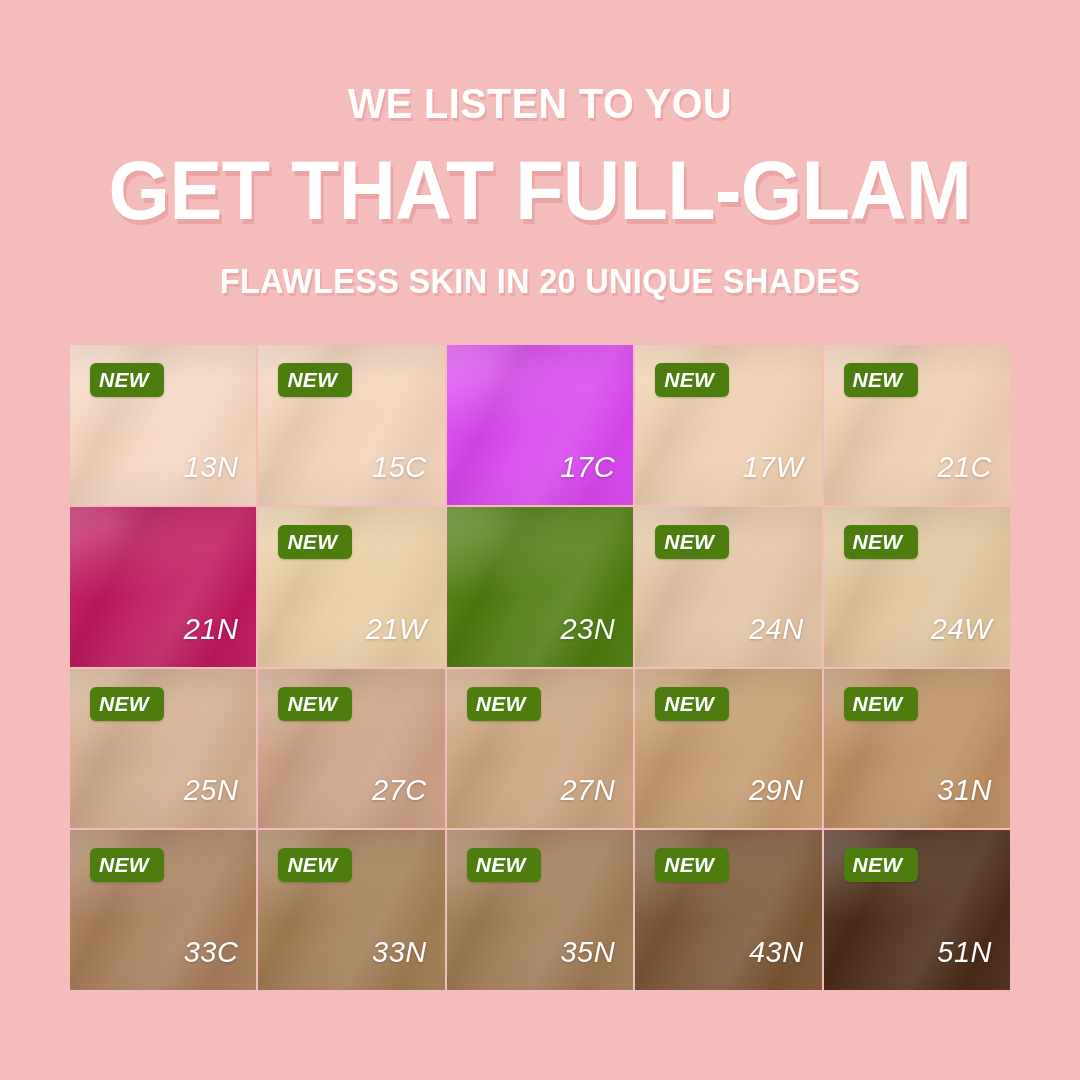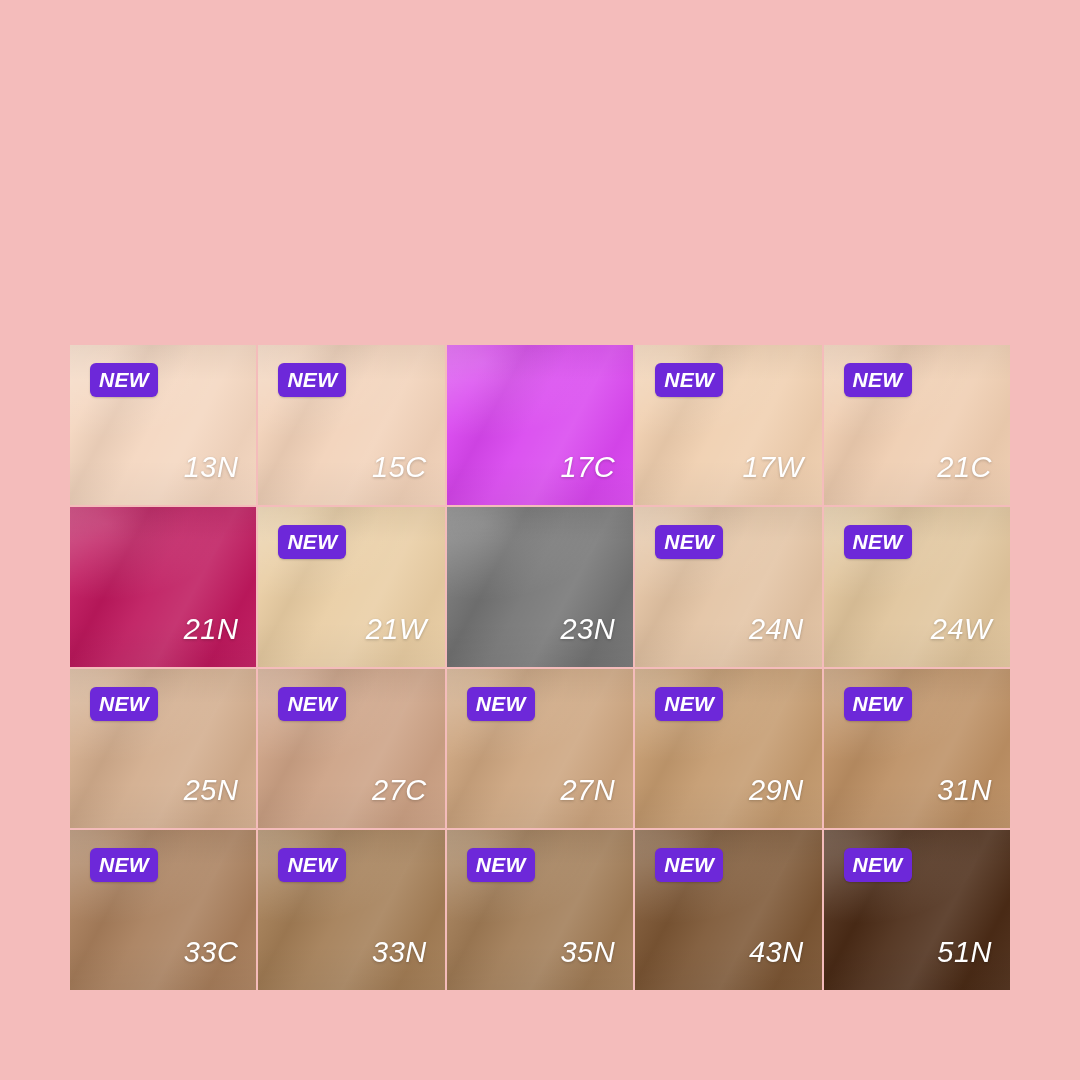--- a/index.html
+++ b/index.html
@@ -118,29 +118,29 @@
       rgba(0,0,0,0.0) 22%,
       rgba(0,0,0,0.0) 72%,
       rgba(0,0,0,0.04) 100%);
     pointer-events: none;
   }
 
   .new-badge {
     position: absolute;
     left: 20px;
     top: 18px;
-    background: #6d28d9;
+    background: #4d7c0f;
     color: #ffffff;
     font-family: "Liberation Sans", sans-serif;
     font-style: italic;
     font-weight: bold;
     font-size: 21px;
     line-height: 21px;
     letter-spacing: 0.3px;
-    padding: 6px 9px 7px 9px;
+    padding: 6px 15px 7px 9px;
     border-radius: 6px;
     z-index: 3;
     box-shadow: 0 1px 2px rgba(0,0,0,0.18);
   }
 
   .shade-code {
     position: absolute;
     right: 18px;
     bottom: 16px;
     color: #ffffff;
@@ -152,20 +152,25 @@
     letter-spacing: 0.5px;
     z-index: 3;
     text-shadow: 0 1px 3px rgba(0,0,0,0.22);
   }
 </style>
 </head>
 <body>
 
 <div id="promo-page">
 
+  <div class="headline-block">
+    <div class="eyebrow">WE LISTEN TO YOU</div>
+    <div class="main-title">GET THAT FULL-GLAM</div>
+    <div class="subtitle">FLAWLESS SKIN IN 20 UNIQUE SHADES</div>
+  </div>
 
   <div class="shade-grid" id="shade-grid">
       <div class="shade-cell" style="background: rgb(244, 214, 191);">
         <div class="sheen-a"></div>
         <div class="sheen-b"></div>
         <div class="sheen-c"></div>
         <div class="new-badge">NEW</div>
         <div class="shade-code">13N</div>
       </div>
       <div class="shade-cell" style="background: rgb(242, 210, 185);">
@@ -201,21 +206,21 @@
         <div class="sheen-c"></div>
         <div class="shade-code">21N</div>
       </div>
       <div class="shade-cell" style="background: rgb(233, 205, 163);">
         <div class="sheen-a"></div>
         <div class="sheen-b"></div>
         <div class="sheen-c"></div>
         <div class="new-badge">NEW</div>
         <div class="shade-code">21W</div>
       </div>
-      <div class="shade-cell" style="background: #737373;">
+      <div class="shade-cell" style="background: #4d7c0f;">
         <div class="sheen-a"></div>
         <div class="sheen-b"></div>
         <div class="sheen-c"></div>
         <div class="shade-code">23N</div>
       </div>
       <div class="shade-cell" style="background: rgb(227, 195, 163);">
         <div class="sheen-a"></div>
         <div class="sheen-b"></div>
         <div class="sheen-c"></div>
         <div class="new-badge">NEW</div>

